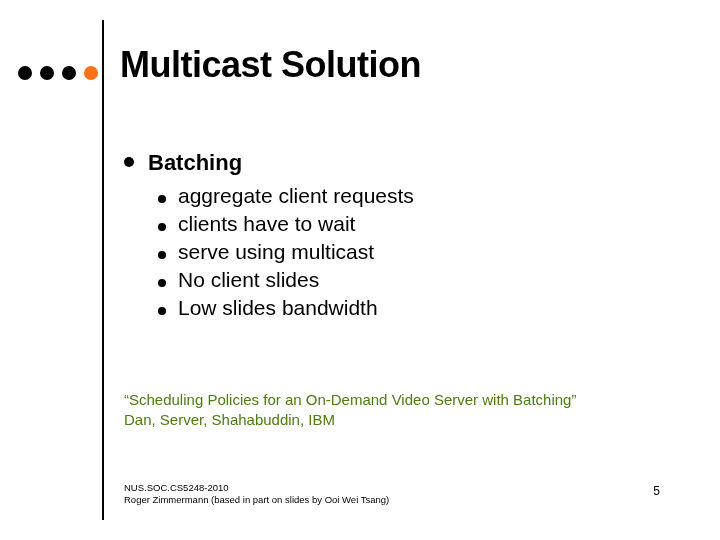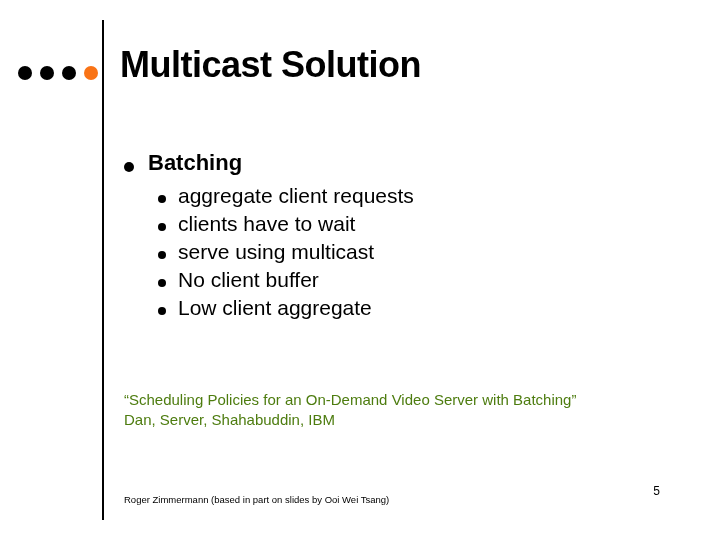--- a/index.html
+++ b/index.html
@@ -4,21 +4,21 @@
 <style>
   * { margin: 0; padding: 0; box-sizing: border-box; }
   html, body { width: 720px; height: 540px; background: #fff; font-family: Verdana, Arial, sans-serif; color: #000; }
   .slide { position: relative; width: 720px; height: 540px; }
   .decor { position: absolute; left: 18px; top: 66px; display: flex; gap: 8px; align-items: center; }
   .dot { width: 14px; height: 14px; border-radius: 50%; background: #000; }
   .dot.accent { background: #f97316; }
   .vline { position: absolute; left: 102px; top: 20px; width: 0; height: 500px; border-left: 2px solid #000; }
   .title { position: absolute; left: 120px; top: 44px; font-size: 36px; font-weight: 700; letter-spacing: -0.5px; }
   .content { position: absolute; left: 124px; top: 150px; width: 560px; }
-  .l1 { display: flex; align-items: center; gap: 14px; margin-bottom: 8px; }
+  .l1 { display: flex; align-items: flex-start; gap: 14px; margin-bottom: 8px; }
   .l1 .b { width: 10px; height: 10px; border-radius: 50%; background: #000; flex: 0 0 auto; margin-top: 7px; }
   .l1 .t { font-size: 22px; font-weight: 700; }
   .l2 { display: flex; align-items: baseline; gap: 12px; margin-left: 34px; margin-bottom: 4px; }
   .l2 .b { width: 8px; height: 8px; border-radius: 50%; background: #000; flex: 0 0 auto; margin-top: 8px; }
   .l2 .t { font-size: 21px; font-weight: 400; }
   .citation { position: absolute; left: 124px; top: 390px; width: 560px; font-size: 15px; color: #4d7c0f; line-height: 1.35; }
   .footer-left { position: absolute; left: 124px; bottom: 34px; font-size: 9.5px; color: #000; line-height: 1.25; }
   .page-num { position: absolute; right: 60px; bottom: 42px; font-size: 12px; color: #000; }
 </style>
 </head>
@@ -48,31 +48,32 @@
     <div class="l2">
       <div class="b"></div>
       <div class="t">clients have to wait</div>
     </div>
     <div class="l2">
       <div class="b"></div>
       <div class="t">serve using multicast</div>
     </div>
     <div class="l2">
       <div class="b"></div>
-      <div class="t">No client buffer</div>
+      <div class="t">No client slides</div>
     </div>
     <div class="l2">
       <div class="b"></div>
-      <div class="t">Low client aggregate</div>
+      <div class="t">Low slides bandwidth</div>
     </div>
   </div>
 
   <div class="citation">
     <div>“Scheduling Policies for an On-Demand Video Server with Batching”</div>
     <div>Dan, Server, Shahabuddin, IBM</div>
   </div>
 
   <div class="footer-left">
+    <div>NUS.SOC.CS5248-2010</div>
     <div>Roger Zimmermann (based in part on slides by Ooi Wei Tsang)</div>
   </div>
   <div class="page-num">5</div>
 
 </div>
 
 </body></html>

